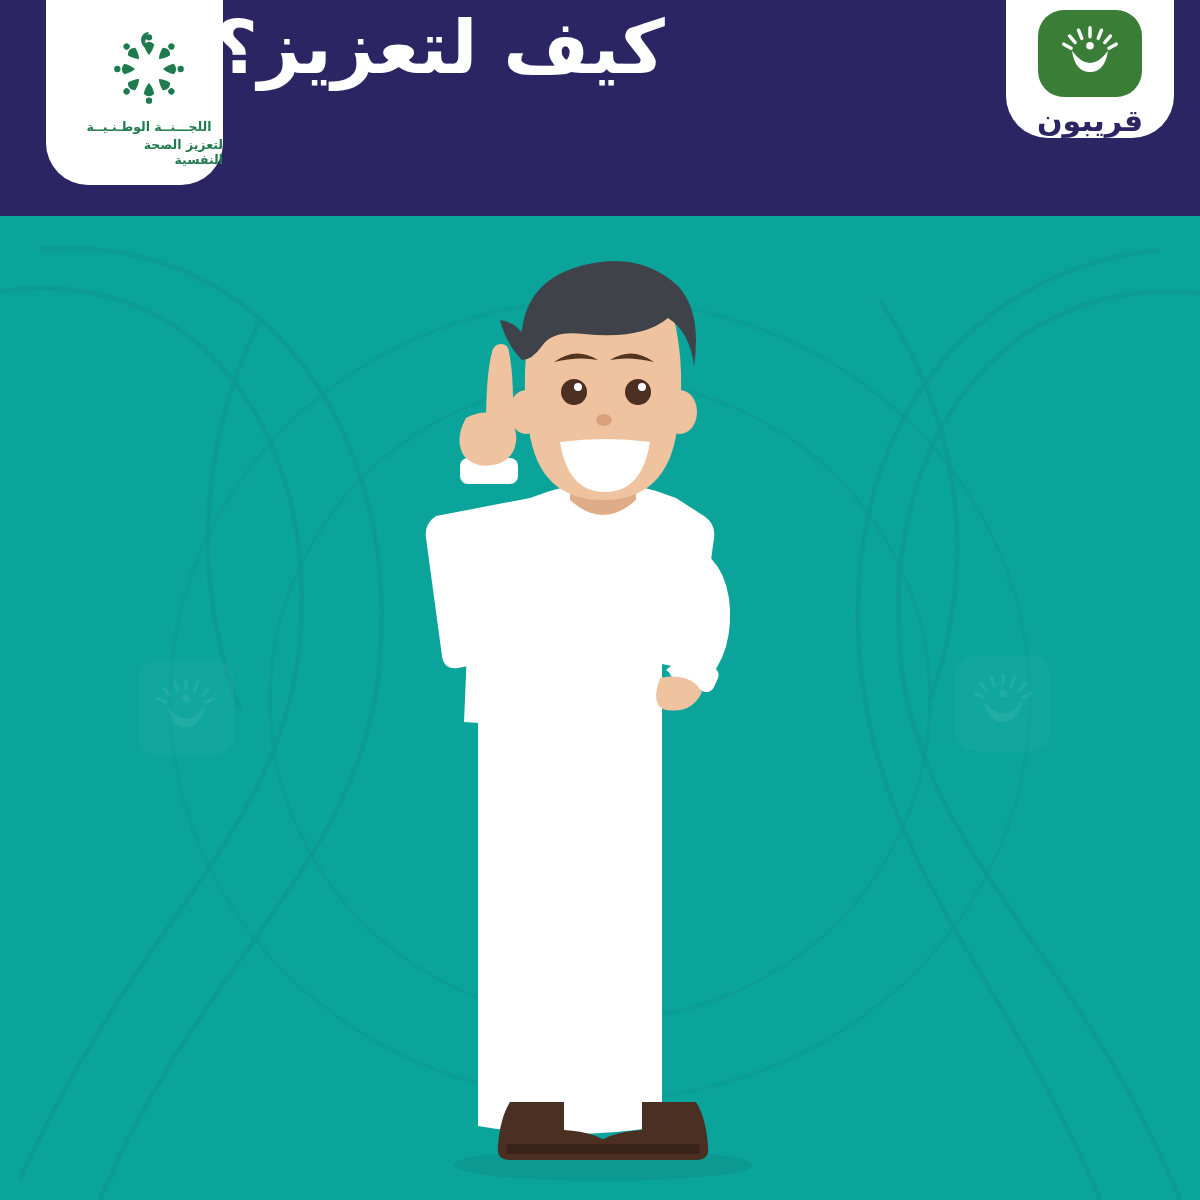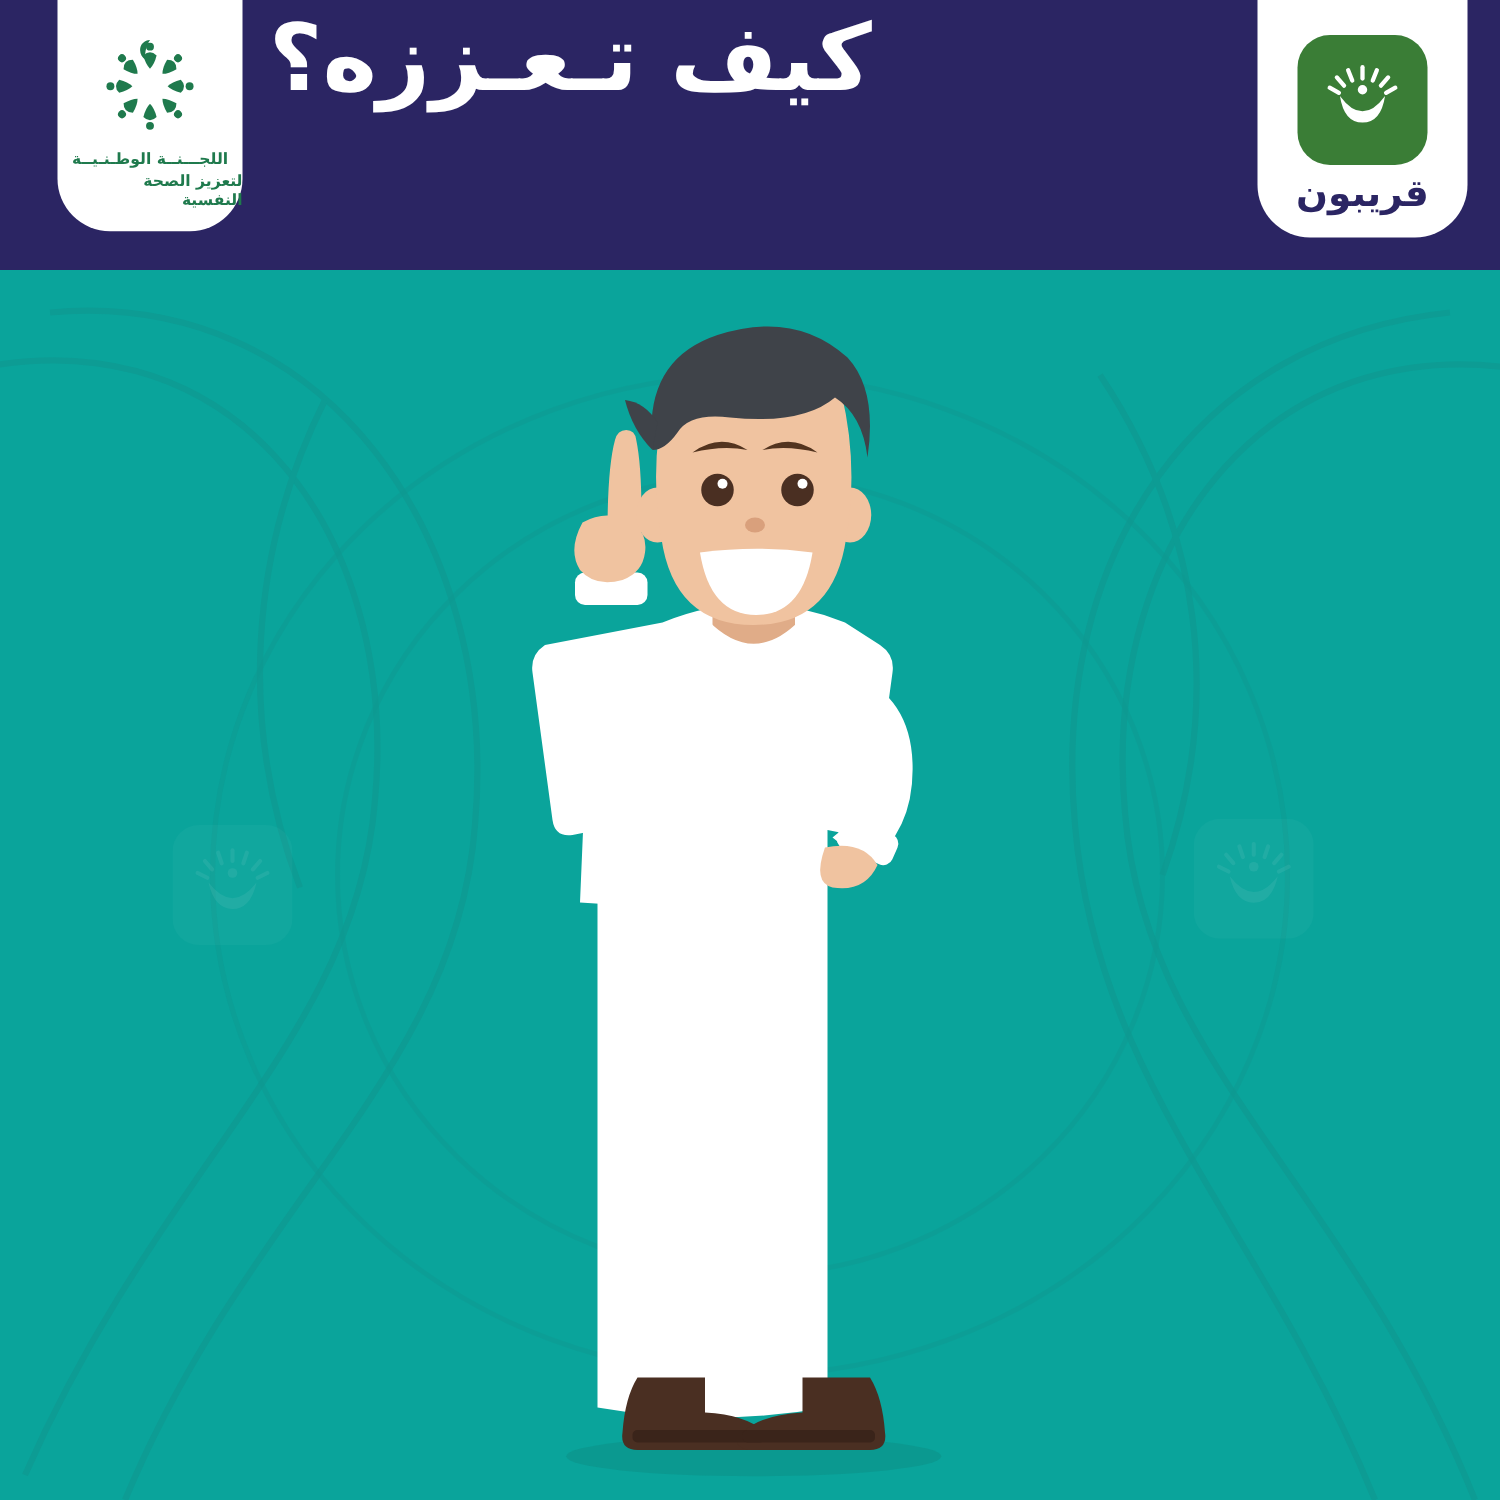--- a/index.html
+++ b/index.html
@@ -14,22 +14,22 @@
   
   .bg-swirls{position:absolute;inset:0;z-index:0;pointer-events:none;}
   .watermark{position:absolute;z-index:0;opacity:.10;}
 
   
   .header{position:absolute;left:0;top:0;width:1200px;height:216px;background:#2b2563;z-index:5;}
   .logo-card{
     position:absolute;background:#ffffff;border-bottom-left-radius:42px;border-bottom-right-radius:42px;
     display:flex;flex-direction:column;align-items:center;justify-content:center;
   }
-  .logo-left{left:46px;top:0;width:148px;height:185px;}
-  .logo-right{right:26px;top:0;width:168px;height:190px;}
+  .logo-left{left:46px;top:0;width:148px;height:185px;padding-left:29px;}
+  .logo-right{right:26px;top:0;width:168px;height:138px;}
   .logo-left .mark{width:88px;height:88px;margin-top:6px;}
   .logo-left .l1{font-size:12.5px;font-weight:bold;color:#1f7a4d;letter-spacing:.5px;margin-top:6px;direction:rtl;}
   .logo-left .l2{font-size:12.5px;font-weight:bold;color:#1f7a4d;margin-top:3px;direction:rtl;margin-left:28px;}
   .qareeb-tile{width:104px;height:104px;border-radius:26px;background:#3a7d36;margin-top:10px;display:flex;align-items:center;justify-content:center;}
   .qareeb-name{font-size:30px;font-weight:bold;color:#2b2563;margin-top:6px;direction:rtl;}
 
   .title-wrap{
     position:absolute;right:215px;top:6px;width:770px;text-align:left;
     direction:rtl;color:#ffffff;
   }
@@ -140,21 +140,21 @@
               <path d="M44 22 q6 -6 12 0 q-2 8 -6 12 q-4 -4 -6 -12 Z"></path>
             </g>
           </g>
         </g>
       </svg>
       <div class="l1">اللجـــنــة الوطـنـيــة</div>
       <div class="l2">لتعزيز الصحة النفسية</div>
     </div>
 
     <div class="title-wrap">
-      <div class="title-l2">كيف تـعـززه؟</div>
+      <div class="title-l2">كيف لتعزيز؟</div>
     </div>
 
     <div class="logo-card logo-right">
       <div class="qareeb-tile">
         <svg viewBox="0 0 100 100" width="82" height="82">
           <g fill="#ffffff">
             <path d="M28 46 q22 30 44 0 q-4 26 -22 26 q-18 0 -22 -26 Z"></path>
             <circle cx="50" cy="40" r="4.6"></circle>
           </g>
           <g stroke="#ffffff" stroke-width="4.2" stroke-linecap="round" fill="none">

